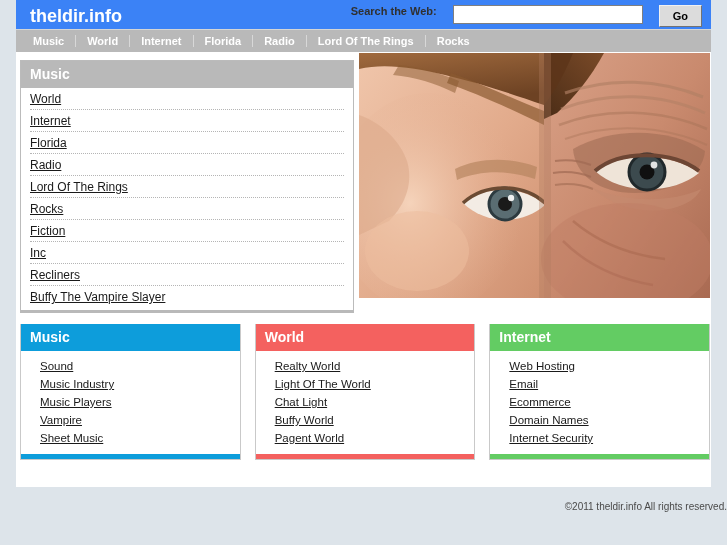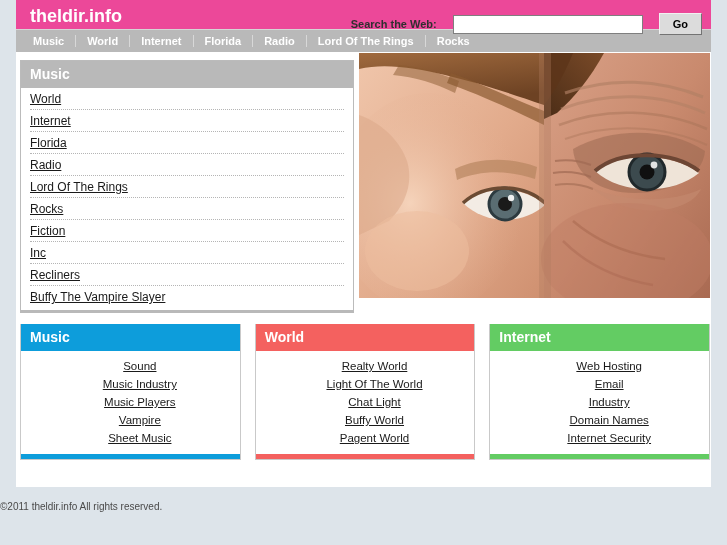--- a/index.html
+++ b/index.html
@@ -19,38 +19,37 @@
     left: 16px; top: 0;
     width: 695px;
     height: 487px;
     background: #ffffff;
   }
 
   
   #header {
     position: relative;
     height: 30px;
-    background: #ec4899;
+    background: #3b82f6;
     border-bottom: 1px solid #d5d5d5;
   }
   #logo {
     position: absolute;
     left: 14px; top: 6px;
     font-size: 18px;
     font-weight: bold;
     color: #ffffff;
     letter-spacing: 0px;
   }
   #search-area {
     position: absolute;
     right: 9px; top: 5px;
     display: flex;
-    align-items: center;
+    align-items: flex-start;
     gap: 16px;
-    margin-top: 8px;
   }
   #search-label {
     font-size: 11px;
     font-weight: bold;
     color: #303030;
     white-space: nowrap;
   }
   #search-input {
     width: 190px;
     height: 19px;
@@ -159,37 +158,36 @@
     border-top: none;
   }
   .panel-header {
     color: #ffffff;
     font-size: 14px;
     font-weight: bold;
     padding: 5px 9px 6px 9px;
   }
   .panel-list {
     padding: 6px 0 7px 0;
-    text-align: center;
   }
   .panel-row { padding: 2px 0 2px 19px; }
   .panel-link {
     color: #1a1a1a;
     font-size: 11.5px;
     text-decoration: underline;
     cursor: pointer;
   }
   .panel-footer { height: 5px; }
 
   
   #footer {
     position: absolute;
     left: 0; top: 487px;
     width: 727px;
-    text-align: left;
+    text-align: right;
     padding-top: 14px;
     font-size: 10px;
     color: #4a4a4a;
   }
 </style>
 </head>
 <body>
 
 <div id="page">
 
@@ -335,21 +333,21 @@
             <div class="panel-row"><a class="panel-link">Buffy World</a></div>
             <div class="panel-row"><a class="panel-link">Pagent World</a></div>
           </div>
           <div class="panel-footer" style="background: rgb(244, 97, 95);"></div>
         </div>
         <div class="panel">
           <div class="panel-header" style="background: rgb(99, 204, 99);">Internet</div>
           <div class="panel-list">
             <div class="panel-row"><a class="panel-link">Web Hosting</a></div>
             <div class="panel-row"><a class="panel-link">Email</a></div>
-            <div class="panel-row"><a class="panel-link">Industry</a></div>
+            <div class="panel-row"><a class="panel-link">Ecommerce</a></div>
             <div class="panel-row"><a class="panel-link">Domain Names</a></div>
             <div class="panel-row"><a class="panel-link">Internet Security</a></div>
           </div>
           <div class="panel-footer" style="background: rgb(99, 204, 99);"></div>
         </div>
       </div>
   </div>
 </div>
 
 <div id="footer">

